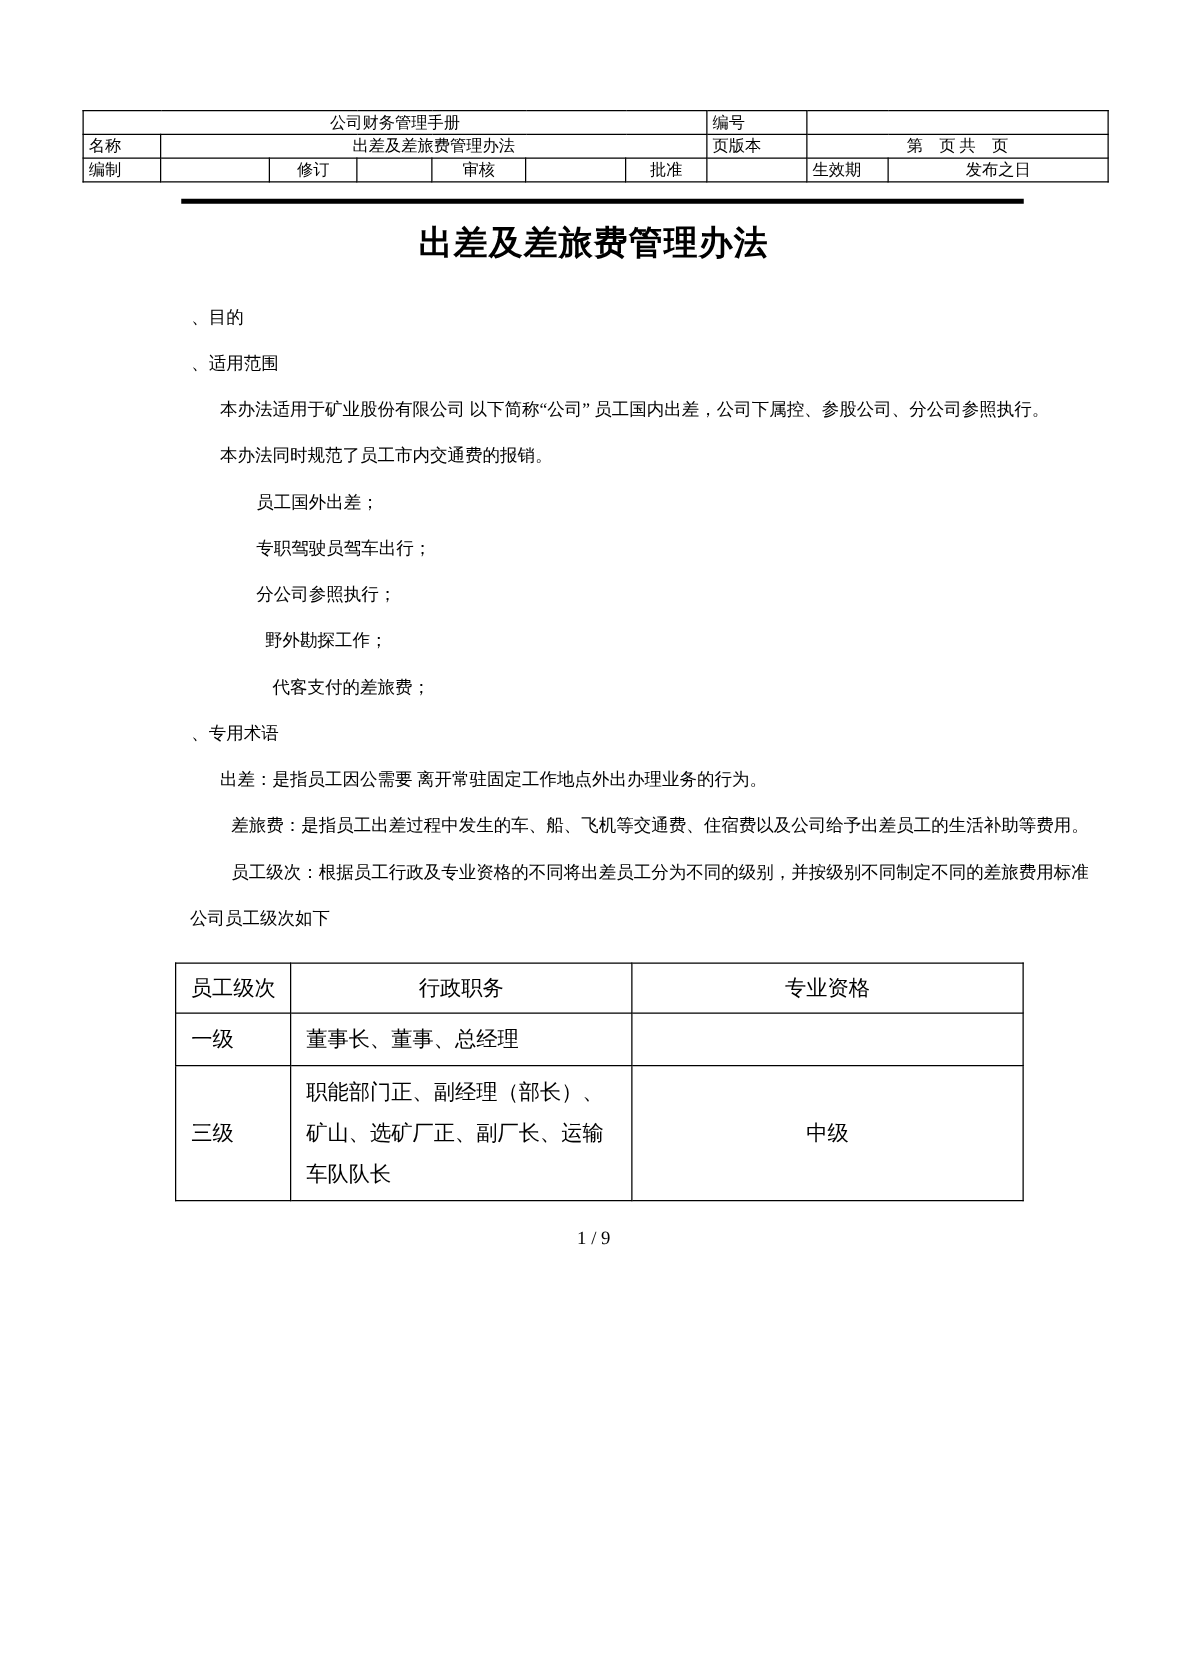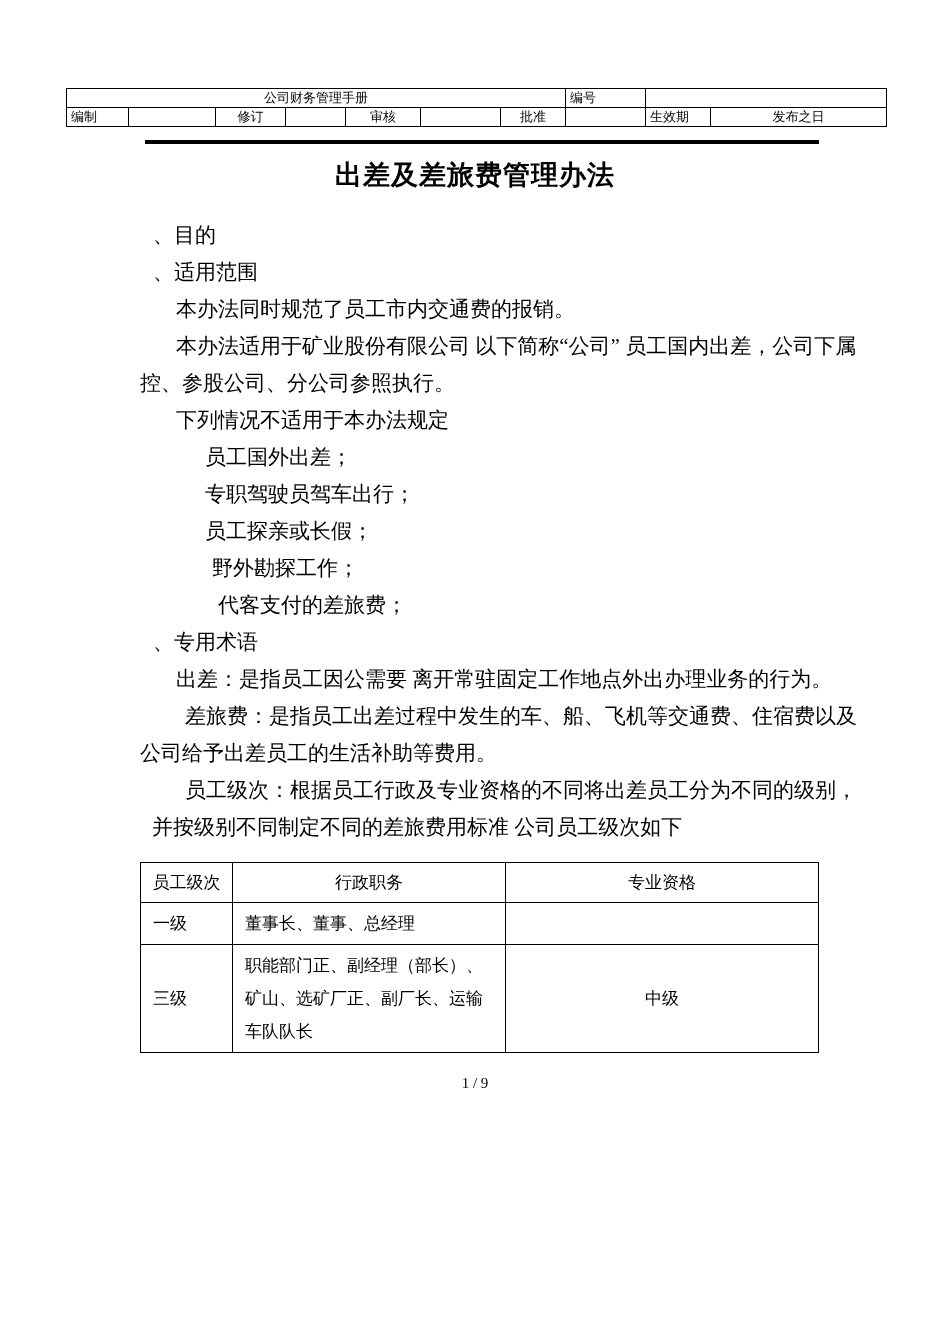--- a/index.html
+++ b/index.html
@@ -45,21 +45,21 @@
     margin:13px 0 0 0;
     text-align:center;
     font-size:27px;
     font-weight:bold;
     letter-spacing:1px;
   }
 
   
   .content {
     margin:24px 76px 0 140px;
-    font-size:21px;
+    font-size:14px;
     line-height:37px;
   }
   .content p { margin:0; }
   .sec   { padding-left:13px; }
   .para  { text-indent:36px; }
   .ti-lg { text-indent:45px; }
   .hang  { padding-left:12px; text-indent:33px; }
   .li-a  { padding-left:65px; }
   .li-b  { padding-left:72px; }
   .li-c  { padding-left:78px; }
@@ -115,20 +115,26 @@
         <col style="width:65px">
       <col style="width:176px">
     </colgroup>
     <tbody>
         <tr>
       <td class="c" colspan="7">公司财务管理手册</td>
       <td class="l">编号</td>
       <td class="l" colspan="2"></td>
     </tr>
     <tr>
+      <td class="l">名称</td>
+      <td class="c" colspan="6">出差及差旅费管理办法</td>
+      <td class="l">页版本</td>
+      <td class="c" colspan="2">第　页 共　页</td>
+    </tr>
+    <tr>
       <td class="l">编制</td>
       <td></td>
       <td class="c">修订</td>
       <td></td>
       <td class="c">审核</td>
       <td></td>
       <td class="c">批准</td>
       <td></td>
       <td class="l">生效期</td>
       <td class="c">发布之日</td>
@@ -136,26 +142,25 @@
   </tbody>
     </table>
 
   <div class="thick-rule"></div>
 
   <h1 class="doc-title">出差及差旅费管理办法</h1>
 
   <div class="content">
     <p class="sec">、目的</p>
     <p class="sec">、适用范围</p>
+    <p class="para">本办法适用于矿业股份有限公司 以下简称“公司”  员工国内出差，公司下属控、参股公司、分公司参照执行。</p>
     <p class="para">本办法同时规范了员工市内交通费的报销。</p>
-    <p class="para">本办法适用于矿业股份有限公司 以下简称“公司”  员工国内出差，公司下属控、参股公司、分公司参照执行。</p>
-    <p class="para">下列情况不适用于本办法规定</p>
     <p class="li-a">员工国外出差；</p>
     <p class="li-a">专职驾驶员驾车出行；</p>
-    <p class="li-a">员工探亲或长假；</p>
+    <p class="li-a">分公司参照执行；</p>
     <p class="li-b">野外勘探工作；</p>
     <p class="li-c">代客支付的差旅费；</p>
     <p class="sec">、专用术语</p>
     <p class="para">出差：是指员工因公需要 离开常驻固定工作地点外出办理业务的行为。</p>
     <p class="para ti-lg">差旅费：是指员工出差过程中发生的车、船、飞机等交通费、住宿费以及公司给予出差员工的生活补助等费用。</p>
     <p class="para hang">员工级次：根据员工行政及专业资格的不同将出差员工分为不同的级别，并按级别不同制定不同的差旅费用标准 公司员工级次如下</p>
   </div>
 
   <table class="level-table">
     <colgroup>

